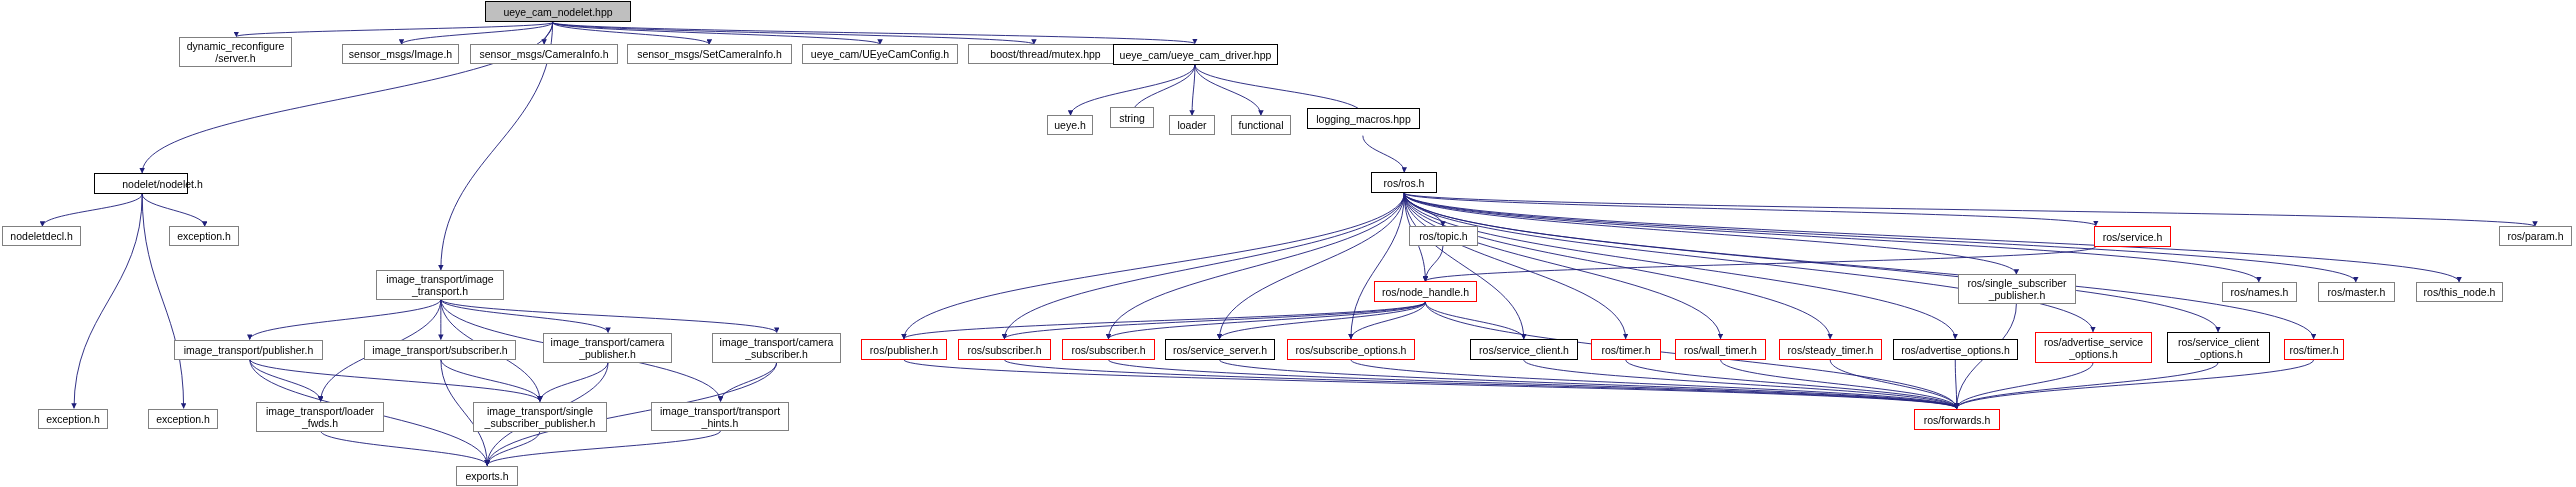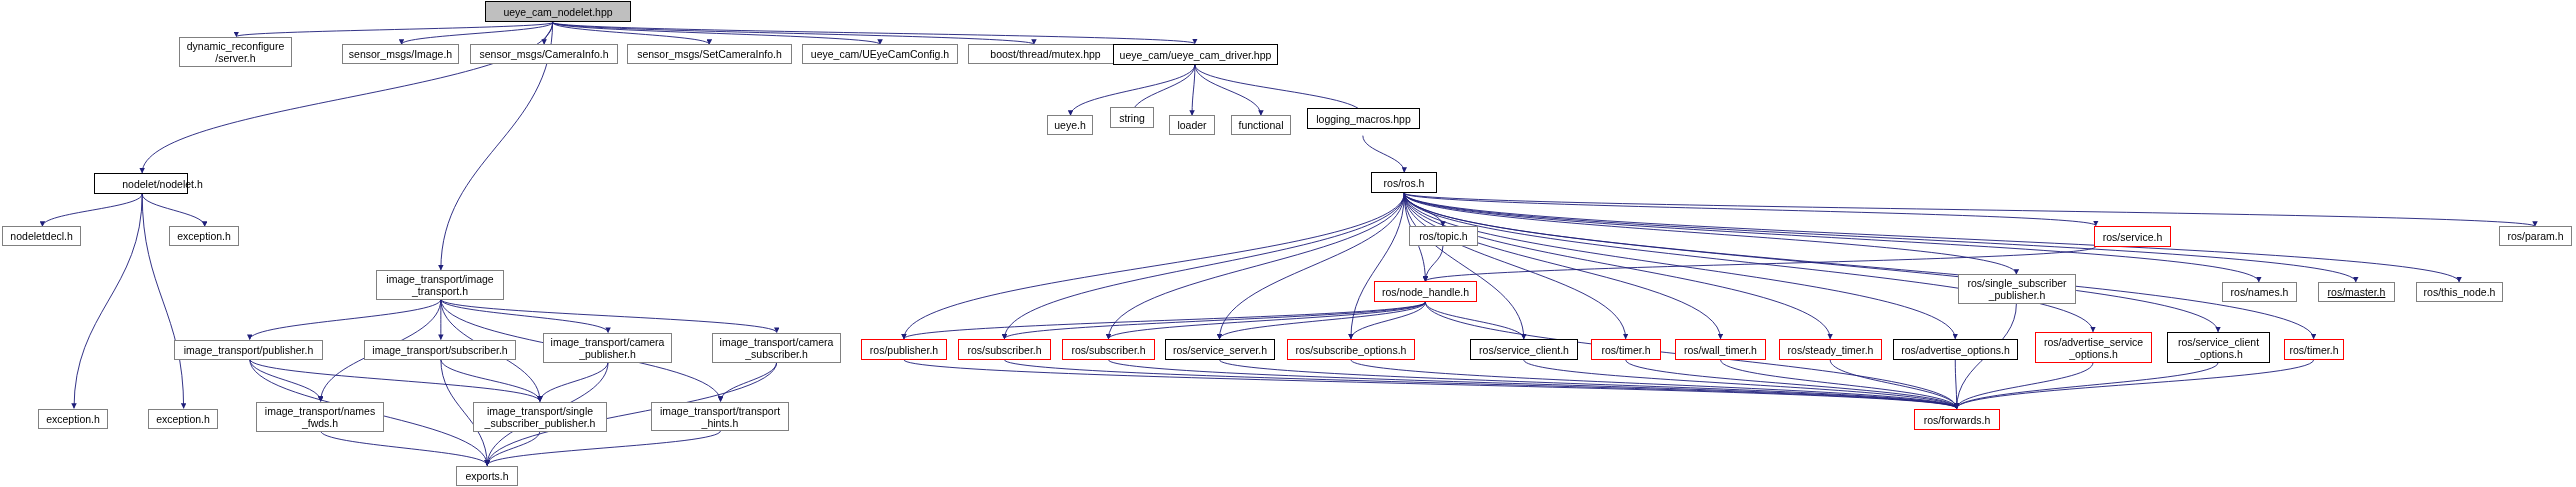--- a/index.html
+++ b/index.html
@@ -161,21 +161,21 @@
       <div class="node grey" style="left: 2.1px; top: 226px; width: 79px; height: 19.7px;">nodeletdecl.h</div>
       <div class="node grey" style="left: 169px; top: 226px; width: 70px; height: 19.7px;">exception.h</div>
       <div class="node black" style="left: 1371px; top: 172px; width: 66px; height: 21px;">ros/ros.h</div>
       <div class="node grey" style="left: 1409px; top: 226px; width: 69px; height: 19.7px;">ros/topic.h</div>
       <div class="node red" style="left: 2058px; top: 226px; width: 77px; height: 21px; margin-left: 36px;">ros/service.h</div>
       <div class="node grey" style="left: 2499px; top: 226px; width: 73px; height: 19.7px;">ros/param.h</div>
       <div class="node red" style="left: 1374px; top: 281px; width: 103px; height: 21px;">ros/node_handle.h</div>
       <div class="node grey" style="left: 1958px; top: 274px; width: 118px; height: 29.5px;">ros/single_subscriber
 _publisher.h</div>
       <div class="node grey" style="left: 2222px; top: 282px; width: 75px; height: 19.7px;">ros/names.h</div>
-      <div class="node grey" style="left: 2318px; top: 282px; width: 77px; height: 19.7px; text-decoration: underline;">ros/master.h</div>
+      <div class="node grey" style="left: 2318px; top: 282px; width: 77px; height: 19.7px;">ros/master.h</div>
       <div class="node grey" style="left: 2416px; top: 282px; width: 87px; height: 19.7px;">ros/this_node.h</div>
       <div class="node grey" style="left: 376px; top: 270px; width: 128px; height: 29.5px;">image_transport/image
 _transport.h</div>
       <div class="node grey" style="left: 174px; top: 340px; width: 149px; height: 19.7px;">image_transport/publisher.h</div>
       <div class="node grey" style="left: 364px; top: 340px; width: 152px; height: 19.7px;">image_transport/subscriber.h</div>
       <div class="node grey" style="left: 543px; top: 333px; width: 129px; height: 29.5px;">image_transport/camera
 _publisher.h</div>
       <div class="node grey" style="left: 712px; top: 333px; width: 129px; height: 29.5px;">image_transport/camera
 _subscriber.h</div>
       <div class="node red" style="left: 861px; top: 339px; width: 86px; height: 21px;">ros/publisher.h</div>
@@ -189,21 +189,21 @@
       <div class="node red" style="left: 1779px; top: 339px; width: 103px; height: 21px;">ros/steady_timer.h</div>
       <div class="node black" style="left: 1893px; top: 339px; width: 125px; height: 21px;">ros/advertise_options.h</div>
       <div class="node red" style="left: 2035px; top: 332px; width: 117px; height: 31px;">ros/advertise_service
 _options.h</div>
       <div class="node black" style="left: 2167px; top: 332px; width: 103px; height: 31px;">ros/service_client
 _options.h</div>
       <div class="node red" style="left: 2284px; top: 339px; width: 60px; height: 21px;">ros/timer.h</div>
       <div class="node red" style="left: 1914px; top: 409px; width: 86px; height: 21px;">ros/forwards.h</div>
       <div class="node grey" style="left: 38px; top: 409px; width: 70px; height: 19.7px;">exception.h</div>
       <div class="node grey" style="left: 148px; top: 409px; width: 70px; height: 19.7px;">exception.h</div>
-      <div class="node grey" style="left: 256px; top: 402px; width: 128px; height: 29.5px;">image_transport/names
+      <div class="node grey" style="left: 256px; top: 402px; width: 128px; height: 29.5px;">image_transport/loader
 _fwds.h</div>
       <div class="node grey" style="left: 473px; top: 402px; width: 134px; height: 29.5px;">image_transport/single
 _subscriber_publisher.h</div>
       <div class="node grey" style="left: 651px; top: 402px; width: 138px; height: 29px;">image_transport/transport
 _hints.h</div>
       <div class="node grey" style="left: 456px; top: 466px; width: 62px; height: 19.7px;">exports.h</div>
     </div>
 </div>
 
 

